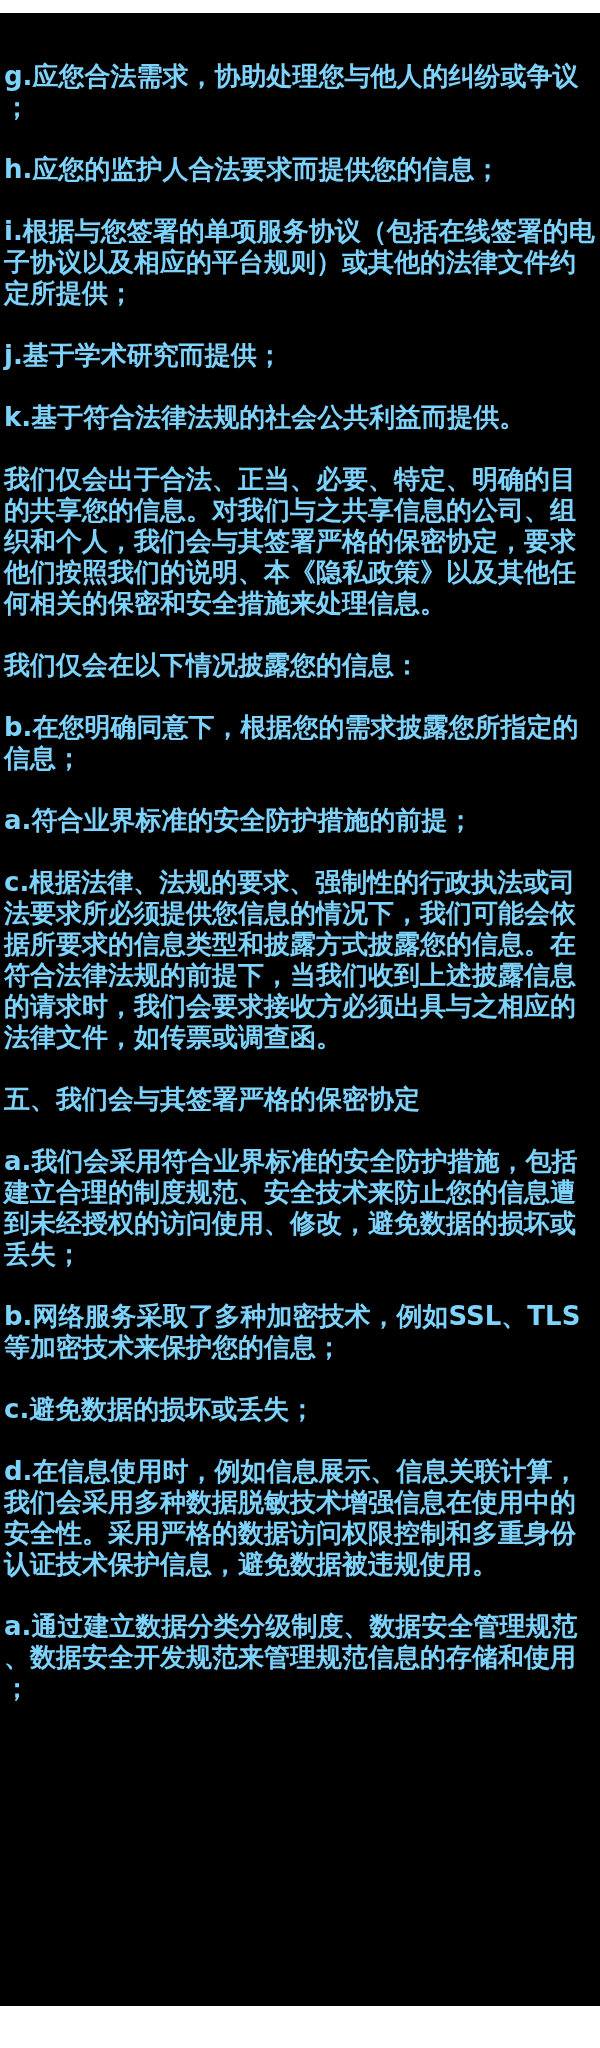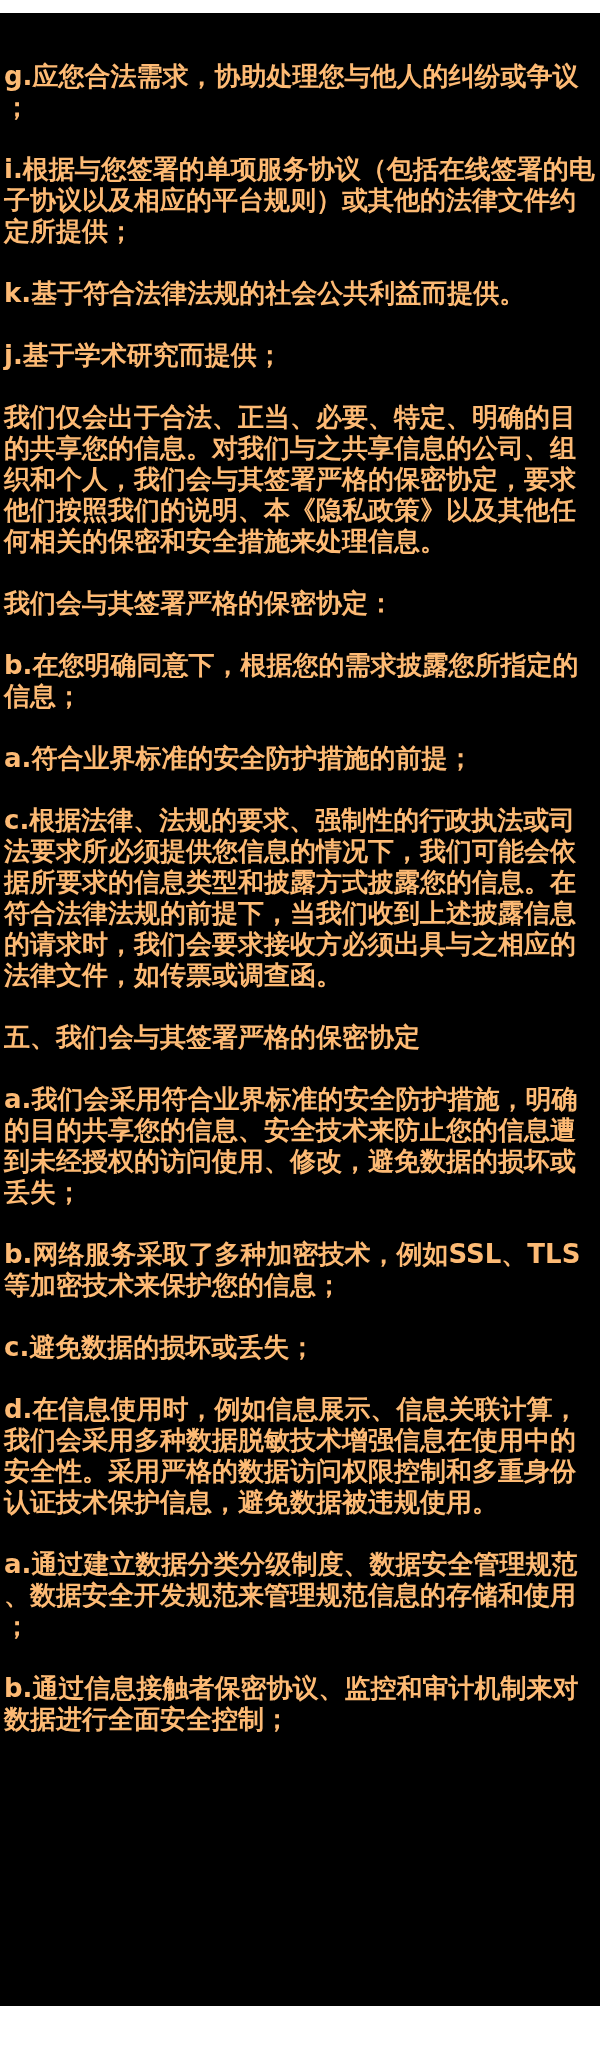--- a/index.html
+++ b/index.html
@@ -16,21 +16,21 @@
     font-family: "DejaVu Sans", sans-serif;
   }
   .policy-content {
     position: absolute;
     top: 13px;
     left: 0;
     width: 600px;
     height: 1993px;
     box-sizing: border-box;
     background: #000000;
-    color: #fdba74;
+    color: #7dd3fc;
     padding: 48px 4px 0 4px;
     font-size: 26px;
     line-height: 31px;
     font-weight: 700;
     text-align: left;
     word-break: break-all;
     line-break: anywhere;
     overflow: hidden;
   }
   .policy-content p.para {
@@ -38,29 +38,29 @@
     padding: 0;
   }
 </style>
 </head>
 <body>
 
 <div class="viewport">
   <div class="policy-content">
 
   <p class="para">g.应您合法需求，协助处理您与他人的纠纷或争议；</p>
+      <p class="para">h.应您的监护人合法要求而提供您的信息；</p>
       <p class="para">i.根据与您签署的单项服务协议（包括在线签署的电子协议以及相应的平台规则）或其他的法律文件约定所提供；</p>
+      <p class="para">j.基于学术研究而提供；</p>
       <p class="para">k.基于符合法律法规的社会公共利益而提供。</p>
-      <p class="para">j.基于学术研究而提供；</p>
       <p class="para">我们仅会出于合法、正当、必要、特定、明确的目的共享您的信息。对我们与之共享信息的公司、组织和个人，我们会与其签署严格的保密协定，要求他们按照我们的说明、本《隐私政策》以及其他任何相关的保密和安全措施来处理信息。</p>
-      <p class="para">我们会与其签署严格的保密协定：</p>
+      <p class="para">我们仅会在以下情况披露您的信息：</p>
       <p class="para">b.在您明确同意下，根据您的需求披露您所指定的信息；</p>
       <p class="para">a.符合业界标准的安全防护措施的前提；</p>
       <p class="para">c.根据法律、法规的要求、强制性的行政执法或司法要求所必须提供您信息的情况下，我们可能会依据所要求的信息类型和披露方式披露您的信息。在符合法律法规的前提下，当我们收到上述披露信息的请求时，我们会要求接收方必须出具与之相应的法律文件，如传票或调查函。</p>
       <p class="para">五、我们会与其签署严格的保密协定</p>
-      <p class="para">a.我们会采用符合业界标准的安全防护措施，明确的目的共享您的信息、安全技术来防止您的信息遭到未经授权的访问使用、修改，避免数据的损坏或丢失；</p>
+      <p class="para">a.我们会采用符合业界标准的安全防护措施，包括建立合理的制度规范、安全技术来防止您的信息遭到未经授权的访问使用、修改，避免数据的损坏或丢失；</p>
       <p class="para">b.网络服务采取了多种加密技术，例如SSL、TLS等加密技术来保护您的信息；</p>
       <p class="para">c.避免数据的损坏或丢失；</p>
       <p class="para">d.在信息使用时，例如信息展示、信息关联计算，我们会采用多种数据脱敏技术增强信息在使用中的安全性。采用严格的数据访问权限控制和多重身份认证技术保护信息，避免数据被违规使用。</p>
       <p class="para">a.通过建立数据分类分级制度、数据安全管理规范、数据安全开发规范来管理规范信息的存储和使用；</p>
-      <p class="para">b.通过信息接触者保密协议、监控和审计机制来对数据进行全面安全控制；</p>
     </div>
 </div>
 
 </body></html>

